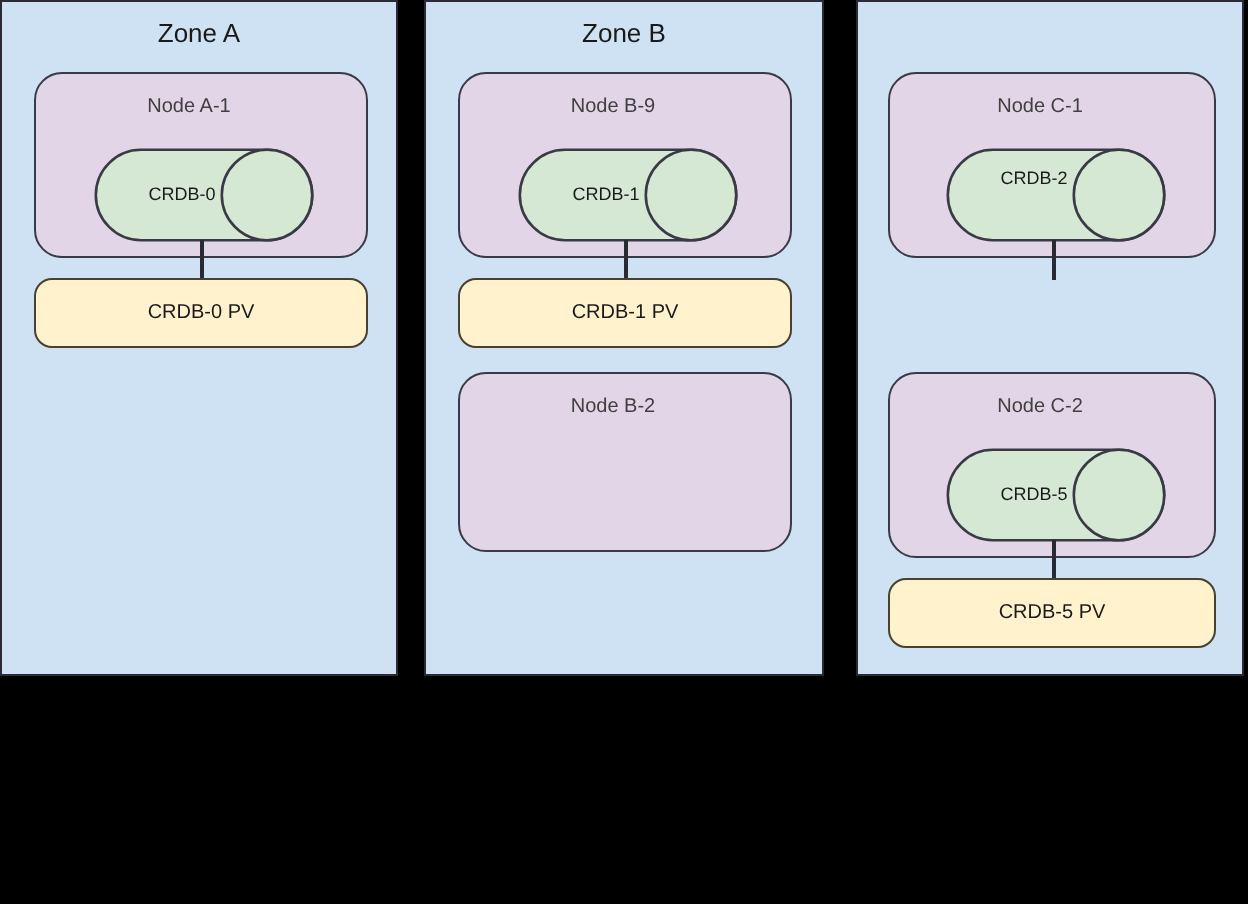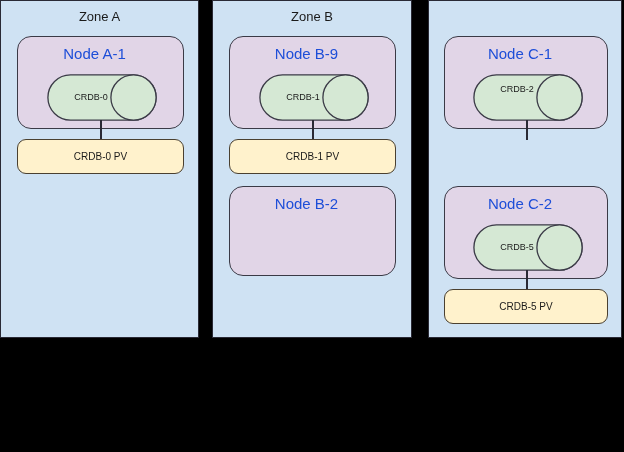--- a/index.html
+++ b/index.html
@@ -51,23 +51,23 @@
     border: 1.3px solid #3a3a46;
     border-radius: 14px;
     box-sizing: border-box;
   }
   .node-label {
     position: absolute;
     left: 0;
     right: 12px;
     top: 9px;
     text-align: center;
-    font-size: 15px;
+    font-size: 10px;
     line-height: 16px;
-    color: #1d4ed8;
+    color: #404040;
     white-space: nowrap;
   }
 
   
   .cylinder {
     position: absolute;
   }
   .cylinder svg {
     display: block;
     overflow: visible;

